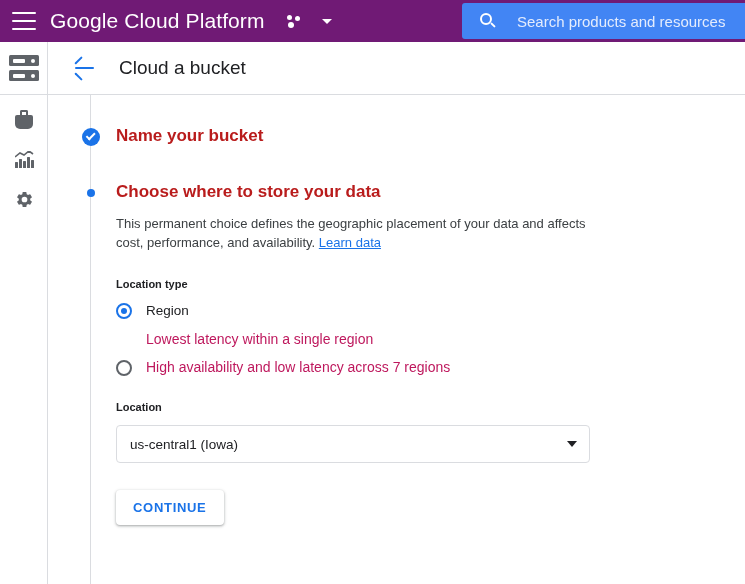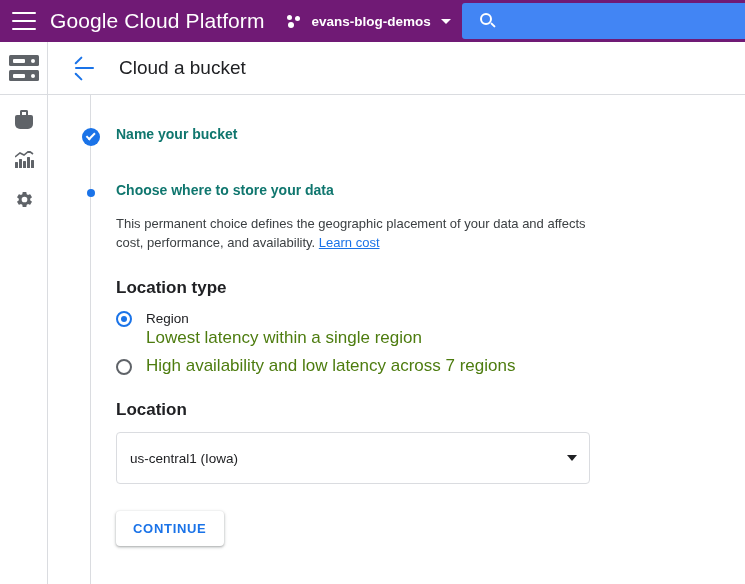--- a/index.html
+++ b/index.html
@@ -198,59 +198,59 @@
     position: absolute; left: 4px; top: 5px;
     width: 9px; height: 4.5px;
     border-left: 2px solid #ffffff; border-bottom: 2px solid #ffffff;
     transform: rotate(-45deg);
   }
   .marker-dot {
     width: 8px; height: 8px; border-radius: 50%;
     background: #1a73e8; margin: 5px 0 0 5px;
   }
   .step-title {
-    position: absolute; left: 68px; font-size: 14px; font-weight: bold;
-    color: #0f766e; white-space: nowrap; text-align: center;
+    position: absolute; left: 68px; font-size: 17px; font-weight: bold;
+    color: #b91c1c; white-space: nowrap; text-align: center;
   }
 
   .step-body {
     position: absolute; left: 68px; top: 30px; width: 560px;
   }
   .desc {
     font-size: 13px; color: #3c4043; line-height: 19px;
     width: 480px; margin: 0;
   }
   .link {
     color: #1a73e8; text-decoration: underline; cursor: pointer;
   }
   .grp-label {
-    font-size: 17px; font-weight: bold; color: #202124;
+    font-size: 11px; font-weight: bold; color: #202124;
     margin: 26px 0 0 0;
   }
 
   
   .radio-row { margin-top: 12px; position: relative; padding-left: 30px; cursor: pointer; }
   .radio-row:first-of-type { margin-top: 14px; }
   .radio {
     position: absolute; left: 0; top: 1px;
     width: 16px; height: 16px; border-radius: 50%;
     border: 2px solid #5f6368; background: #ffffff;
   }
   .radio.on { border-color: #1a73e8; }
   .radio.on::after {
     content: ""; position: absolute; left: 3px; top: 3px;
     width: 6px; height: 6px; border-radius: 50%; background: #1a73e8;
   }
   .radio-label { font-size: 13.5px; color: #202124; line-height: 17px; }
-  .radio-help  { font-size: 17px; color: #4d7c0f; margin-top: 3px; line-height: 16px; }
+  .radio-help  { font-size: 14px; color: #be185d; margin-top: 12px; line-height: 16px; }
 
   
   .select {
     margin-top: 12px;
-    width: 474px; height: 52px;
+    width: 474px; height: 38px;
     border: 1px solid #dadce0; border-radius: 4px;
     background: #ffffff;
     display: flex; align-items: center; justify-content: space-between;
     padding: 0 12px 0 13px; cursor: pointer;
   }
   .select-val { font-size: 13.5px; color: #202124; }
   .select-caret {
     width: 0; height: 0;
     border-left: 5px solid transparent;
     border-right: 5px solid transparent;
@@ -280,29 +280,29 @@
     <span></span>
   </div>
   <div class="brand">Google Cloud Platform</div>
 
   <div class="project-chip">
     <div class="proj-icon">
       <i></i>
         <i></i>
         <i></i>
     </div>
-    <div class="proj-name">evans-blog-demos</div>
     <div class="caret-down"></div>
   </div>
 
   <div class="searchbar">
     <div class="search-ico">
       <div class="ring"></div>
         <div class="hndl"></div>
     </div>
+    <div class="search-ph">Search products and resources</div>
   </div>
 </div>
 
 <div class="rail">
   <div style="height:6px"></div>
   <div class="rail-item">
     <div class="ico-storage">
       <div class="bar"></div>
         <div class="bar"></div>
     </div>
@@ -356,21 +356,21 @@
 
   <div class="step" style="top:89px">
     <div class="step-marker">
       <div class="marker-dot"></div>
     </div>
     <div class="step-title" style="top:-2px">Choose where to store your data</div>
 
     <div class="step-body">
       <p class="desc">
         <span>This permanent choice defines the geographic placement of your data and affects cost, performance, and availability.</span>
-        <span class="link">Learn cost</span>
+        <span class="link">Learn data</span>
       </p>
 
       <div class="grp-label">Location type</div>
 
       <div class="radio-row">
         <span class="radio on"></span>
         <div class="radio-label">Region</div>
         <div class="radio-help">Lowest latency within a single region</div>
       </div>
 

